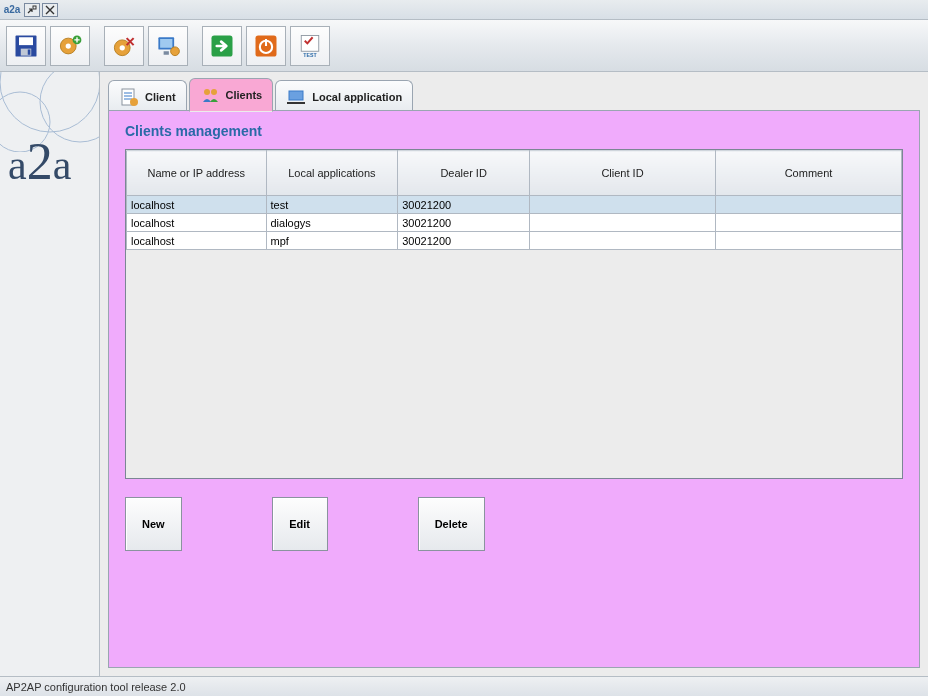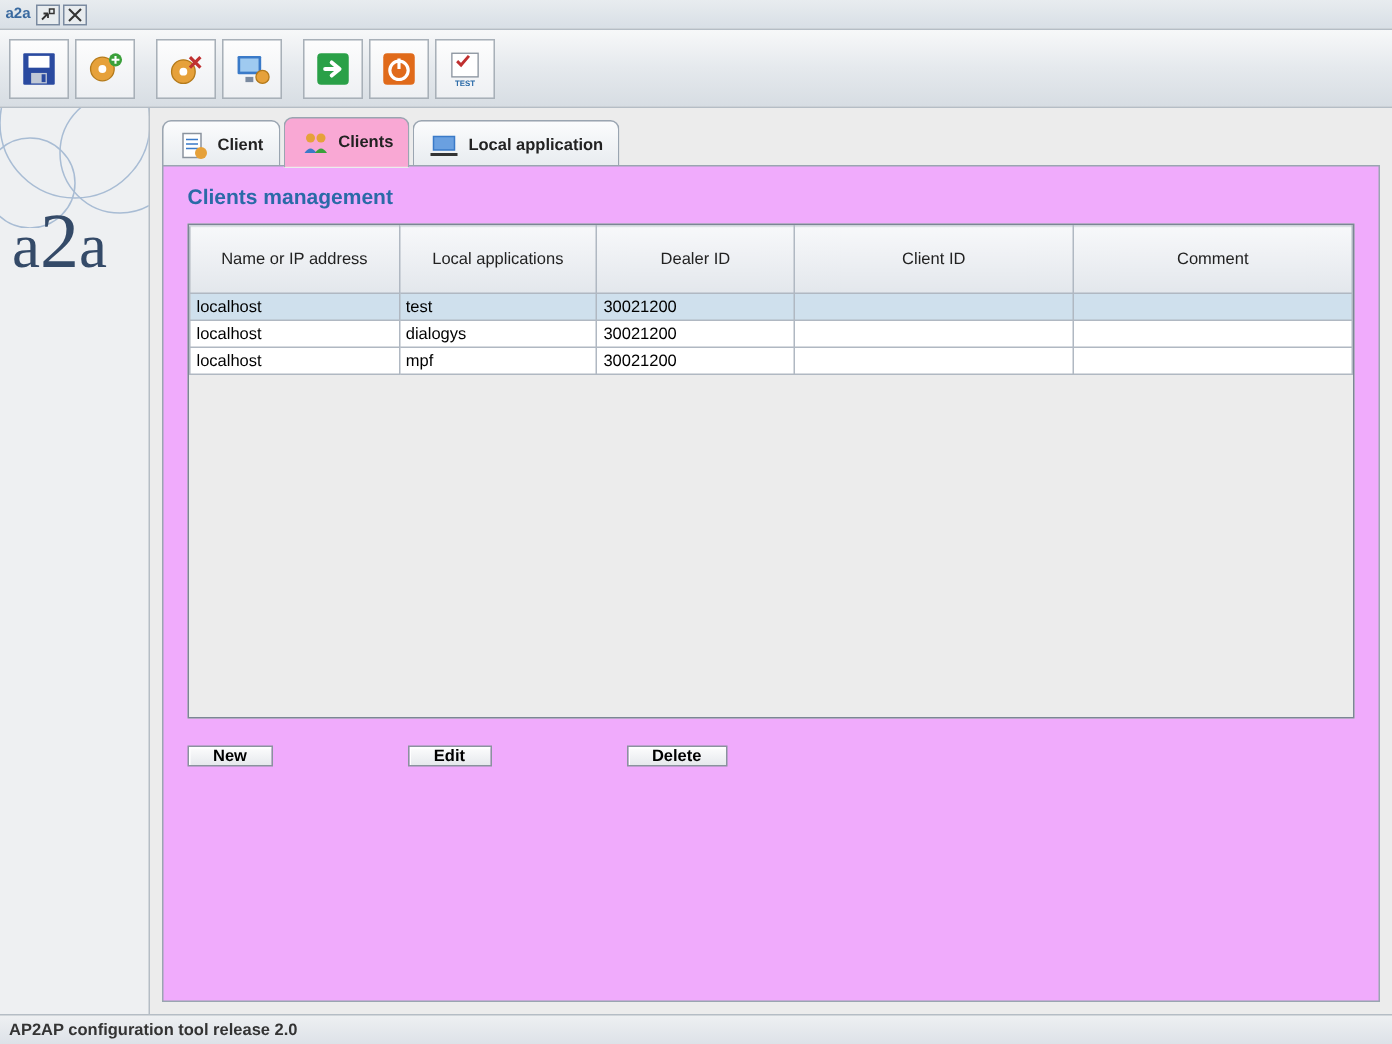--- a/index.html
+++ b/index.html
@@ -114,32 +114,32 @@
   table.grid tr.selected td {
     background:#cfe0ed;
   }
   table.grid td:empty::after { content:"\00a0"; }
 
   
   .action-row { margin-top: 18px; display:flex; gap:90px; }
   .btn {
     border:1px solid #8a939e;
     background: linear-gradient(to bottom,#fdfdfd,#e6e9ed);
-    padding: 0 16px; font-weight:bold; font-size:11px;
+    padding: 20px 16px; font-weight:bold; font-size:11px;
     cursor:pointer; min-width:56px;
     box-shadow: 1px 1px 0 #fff inset;
   }
 
   
   .statusbar {
     position:absolute; left:0; right:0; bottom:0; height:20px;
     background: linear-gradient(to bottom,#eef0f2,#dde2e8);
     border-top:1px solid #b5bdc5;
     display:flex; align-items:center; padding:0 6px;
-    font-weight:bold; color:#333;
+    font-weight:normal; color:#333;
   }
 </style>
 </head>
 <body>
 
 <div class="titlebar">
   <div class="app-logo">a2a</div>
   <div class="win-btns">
     <div class="win-btn">
       <svg viewBox="0 0 10 10">

